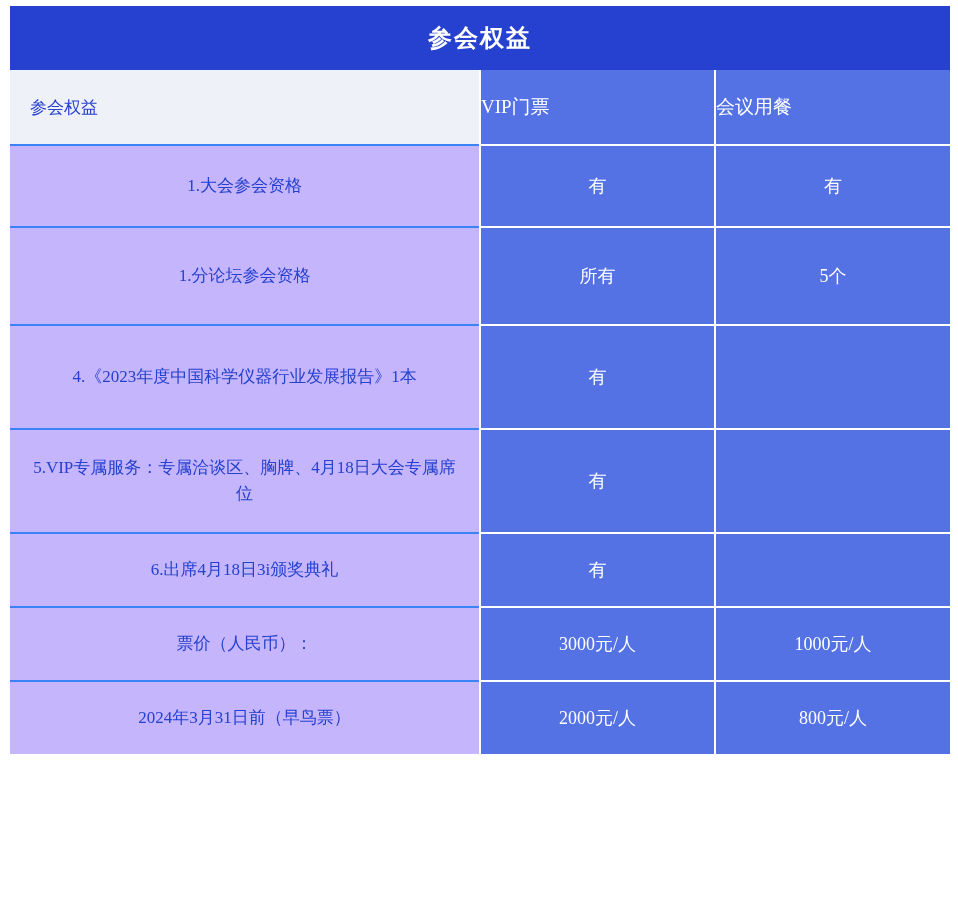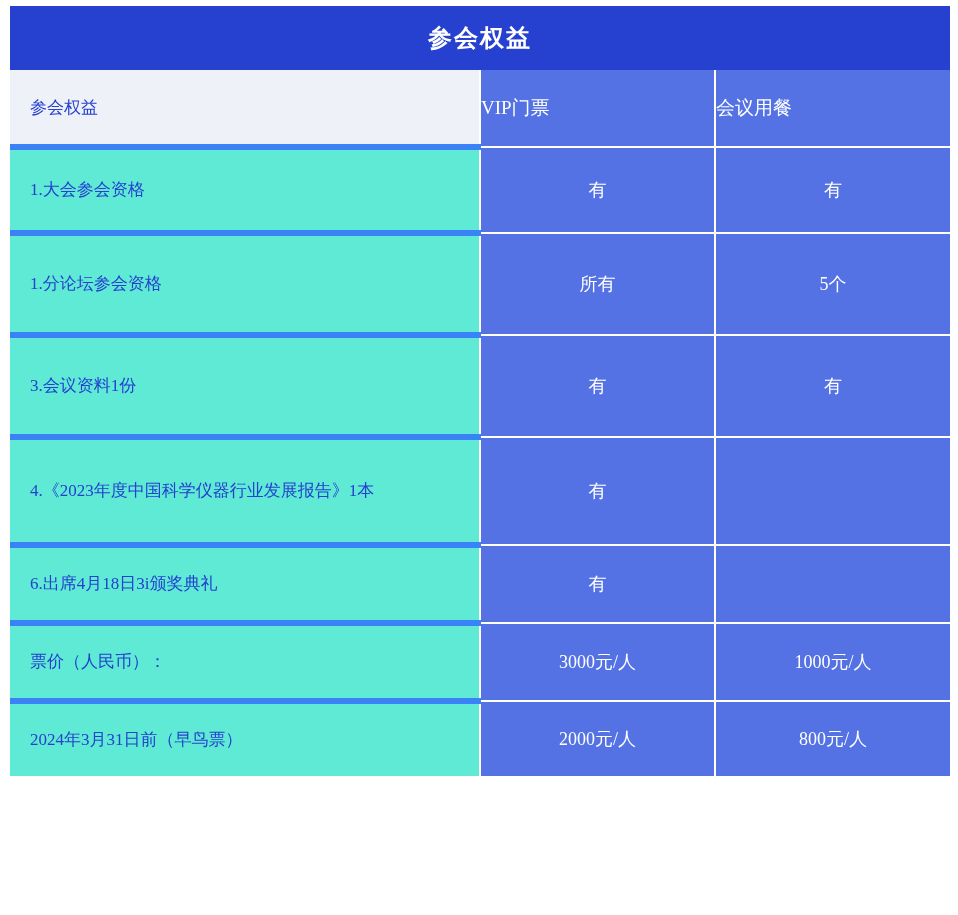--- a/index.html
+++ b/index.html
@@ -53,28 +53,28 @@
   }
   .head-row .plan-cell {
     background: #5472e4;
     color: #ffffff;
     font-size: 19px;
     vertical-align: middle;
     height: 74px;
     border-left: 2px solid #ffffff;
   }
   .body-row .feature-cell {
-    background: #5eead4;
+    background: #c4b5fd;
     color: #2640cf;
     font-size: 17px;
     line-height: 1.55;
     padding: 12px 20px;
     vertical-align: middle;
-    text-align: left;
-    border-top: 6px solid #3b82f6;
+    text-align: center;
+    border-top: 2px solid #3b82f6;
   }
   .body-row .value-cell {
     background: #5472e4;
     color: #ffffff;
     font-size: 18px;
     text-align: center;
     vertical-align: middle;
     border-top: 2px solid #ffffff;
     border-left: 2px solid #ffffff;
   }
@@ -110,32 +110,32 @@
       <td class="value-cell">有</td>
       <td class="value-cell">有</td>
     </tr>
 
     <tr class="body-row row-h2">
       <td class="feature-cell">1.分论坛参会资格</td>
       <td class="value-cell">所有</td>
       <td class="value-cell">5个</td>
     </tr>
 
-    <tr class="body-row row-h2">
-      <td class="feature-cell">3.会议资料1份</td>
-      <td class="value-cell">有</td>
-      <td class="value-cell">有</td>
-    </tr>
 
     <tr class="body-row row-h3">
       <td class="feature-cell">4.《2023年度中国科学仪器行业发展报告》1本</td>
       <td class="value-cell">有</td>
       <td class="value-cell empty"></td>
     </tr>
 
+    <tr class="body-row row-h3">
+      <td class="feature-cell">5.VIP专属服务：专属洽谈区、胸牌、4月18日大会专属席位</td>
+      <td class="value-cell">有</td>
+      <td class="value-cell empty"></td>
+    </tr>
 
     <tr class="body-row row-h4">
       <td class="feature-cell">6.出席4月18日3i颁奖典礼</td>
       <td class="value-cell">有</td>
       <td class="value-cell empty"></td>
     </tr>
 
 
     <tr class="body-row row-h4">
       <td class="feature-cell">票价（人民币）：</td>

